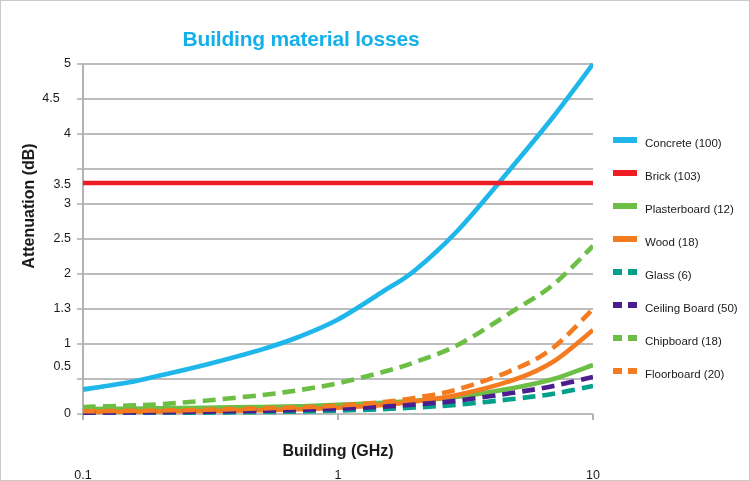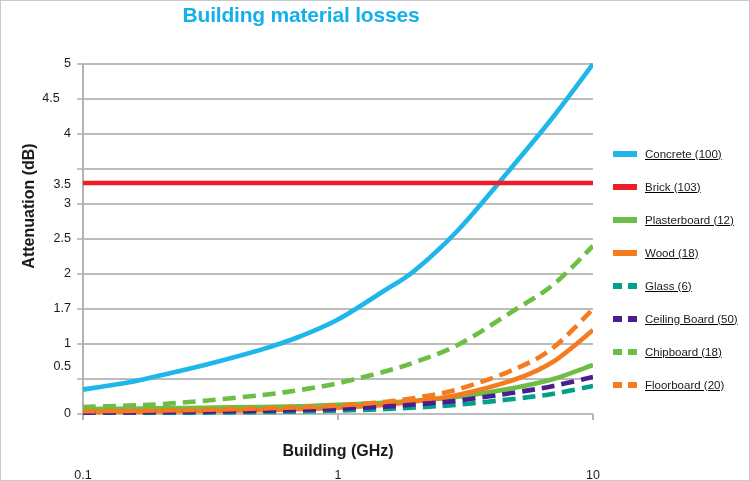--- a/index.html
+++ b/index.html
@@ -15,21 +15,21 @@
     width: 750px;
     height: 481px;
     background: #ffffff;
     box-sizing: border-box;
     border: 1px solid #c9c9c9;
     overflow: hidden;
   }
   #chart-title {
     position: absolute;
     left: 0;
-    top: 2px;
+    top: 26px;
     width: 600px;
     text-align: center;
     font-size: 21px;
     font-weight: bold;
     color: #14b0ea;
     letter-spacing: -0.2px;
   }
   #plot-svg {
     position: absolute;
     left: 0;
@@ -75,22 +75,20 @@
   #legend {
     position: absolute;
     left: 612px;
     top: 136px;
     width: 138px;
   }
   .legend-row {
     position: relative;
     height: 33px;
     display: flex;
-    align-items: center;
-    text-decoration: underline;
   }
   .legend-swatch {
     width: 24px;
     height: 6px;
     flex: 0 0 24px;
     margin-right: 8px;
   }
   .legend-swatch.dashed {
     background: none !important;
     display: flex;
@@ -158,21 +156,21 @@
       </g>
     </svg>
 
   <div class="ylabel-text">Attenuation (dB)</div>
   <div class="xlabel-text">Building (GHz)</div>
 
   <div id="y-ticks">
       <div class="tick-y" style="left: 30px; top: 405px;">0</div>
       <div class="tick-y" style="left: 30px; top: 358px;">0.5</div>
       <div class="tick-y" style="left: 30px; top: 335px;">1</div>
-      <div class="tick-y" style="left: 30px; top: 300px;">1.7</div>
+      <div class="tick-y" style="left: 30px; top: 300px;">1.3</div>
       <div class="tick-y" style="left: 30px; top: 265px;">2</div>
       <div class="tick-y" style="left: 30px; top: 230px;">2.5</div>
       <div class="tick-y" style="left: 30px; top: 195px;">3</div>
       <div class="tick-y" style="left: 30px; top: 176px;">3.5</div>
       <div class="tick-y" style="left: 30px; top: 125px;">4</div>
       <div class="tick-y" style="left: 30px; top: 90px; text-align: center;">4.5</div>
       <div class="tick-y" style="left: 30px; top: 55px;">5</div>
     </div>
   <div id="x-ticks">
       <div class="tick-x" style="left: 60px; top: 423px;">0.1</div>

